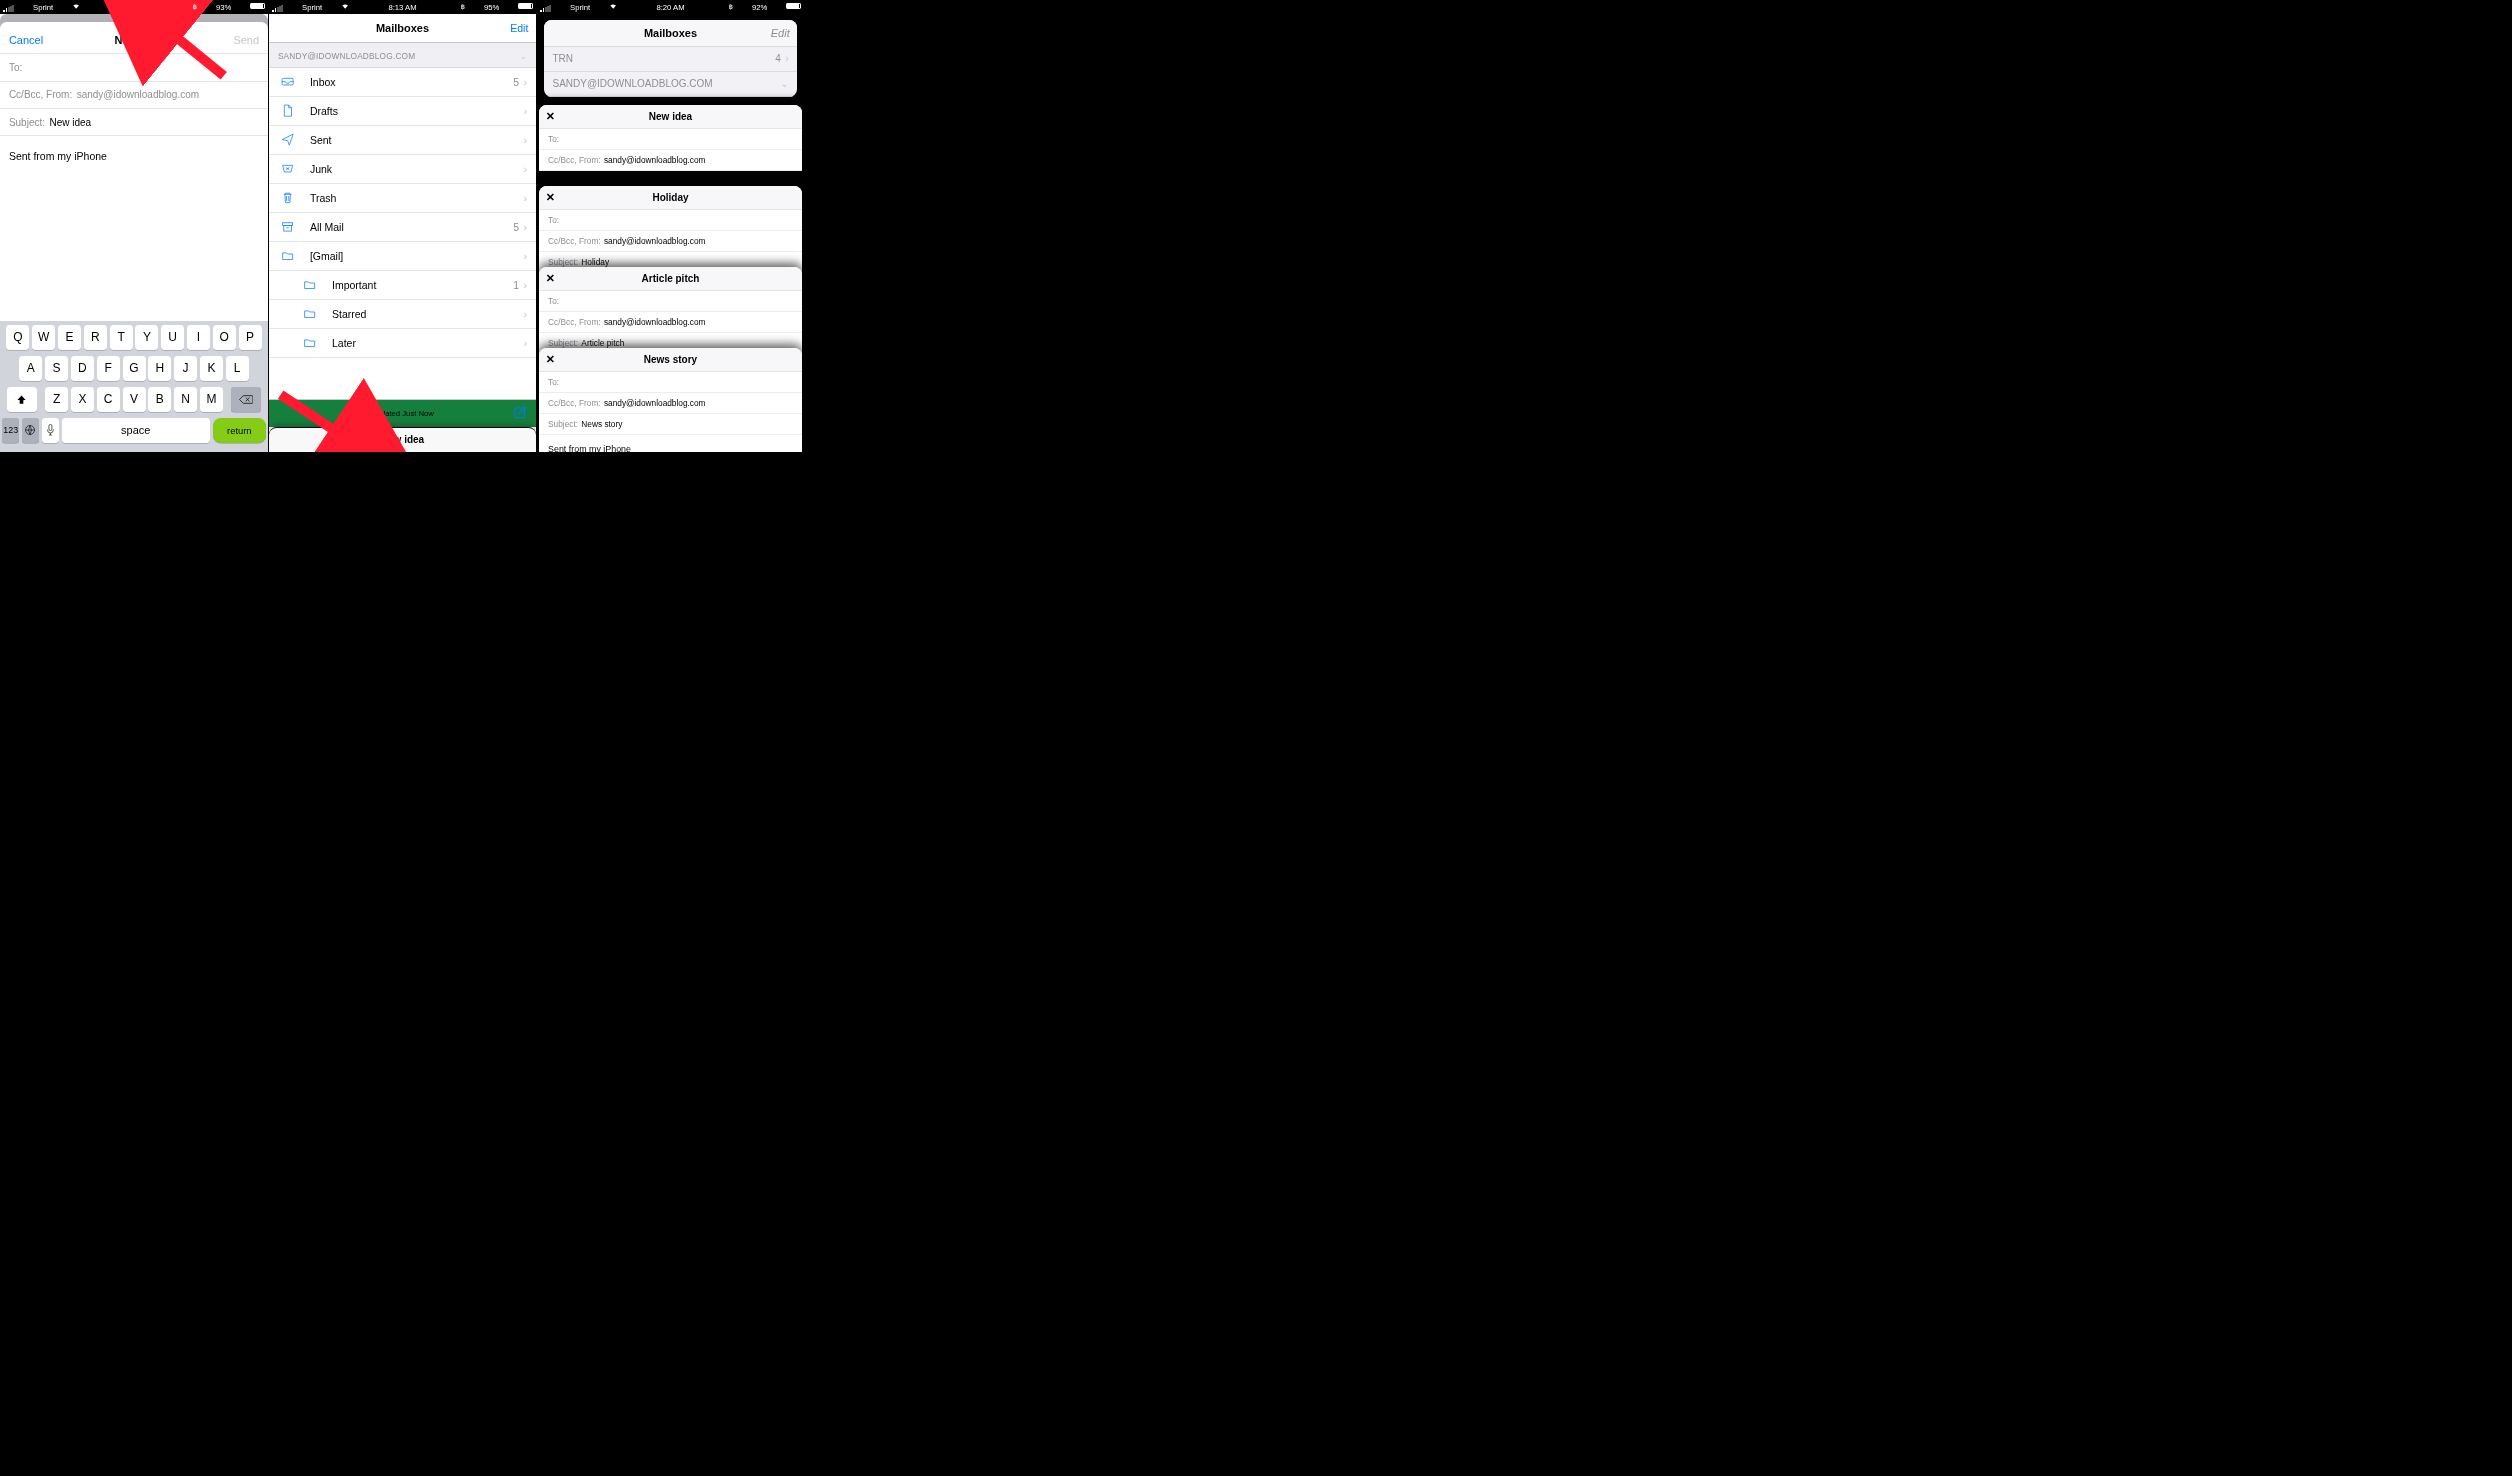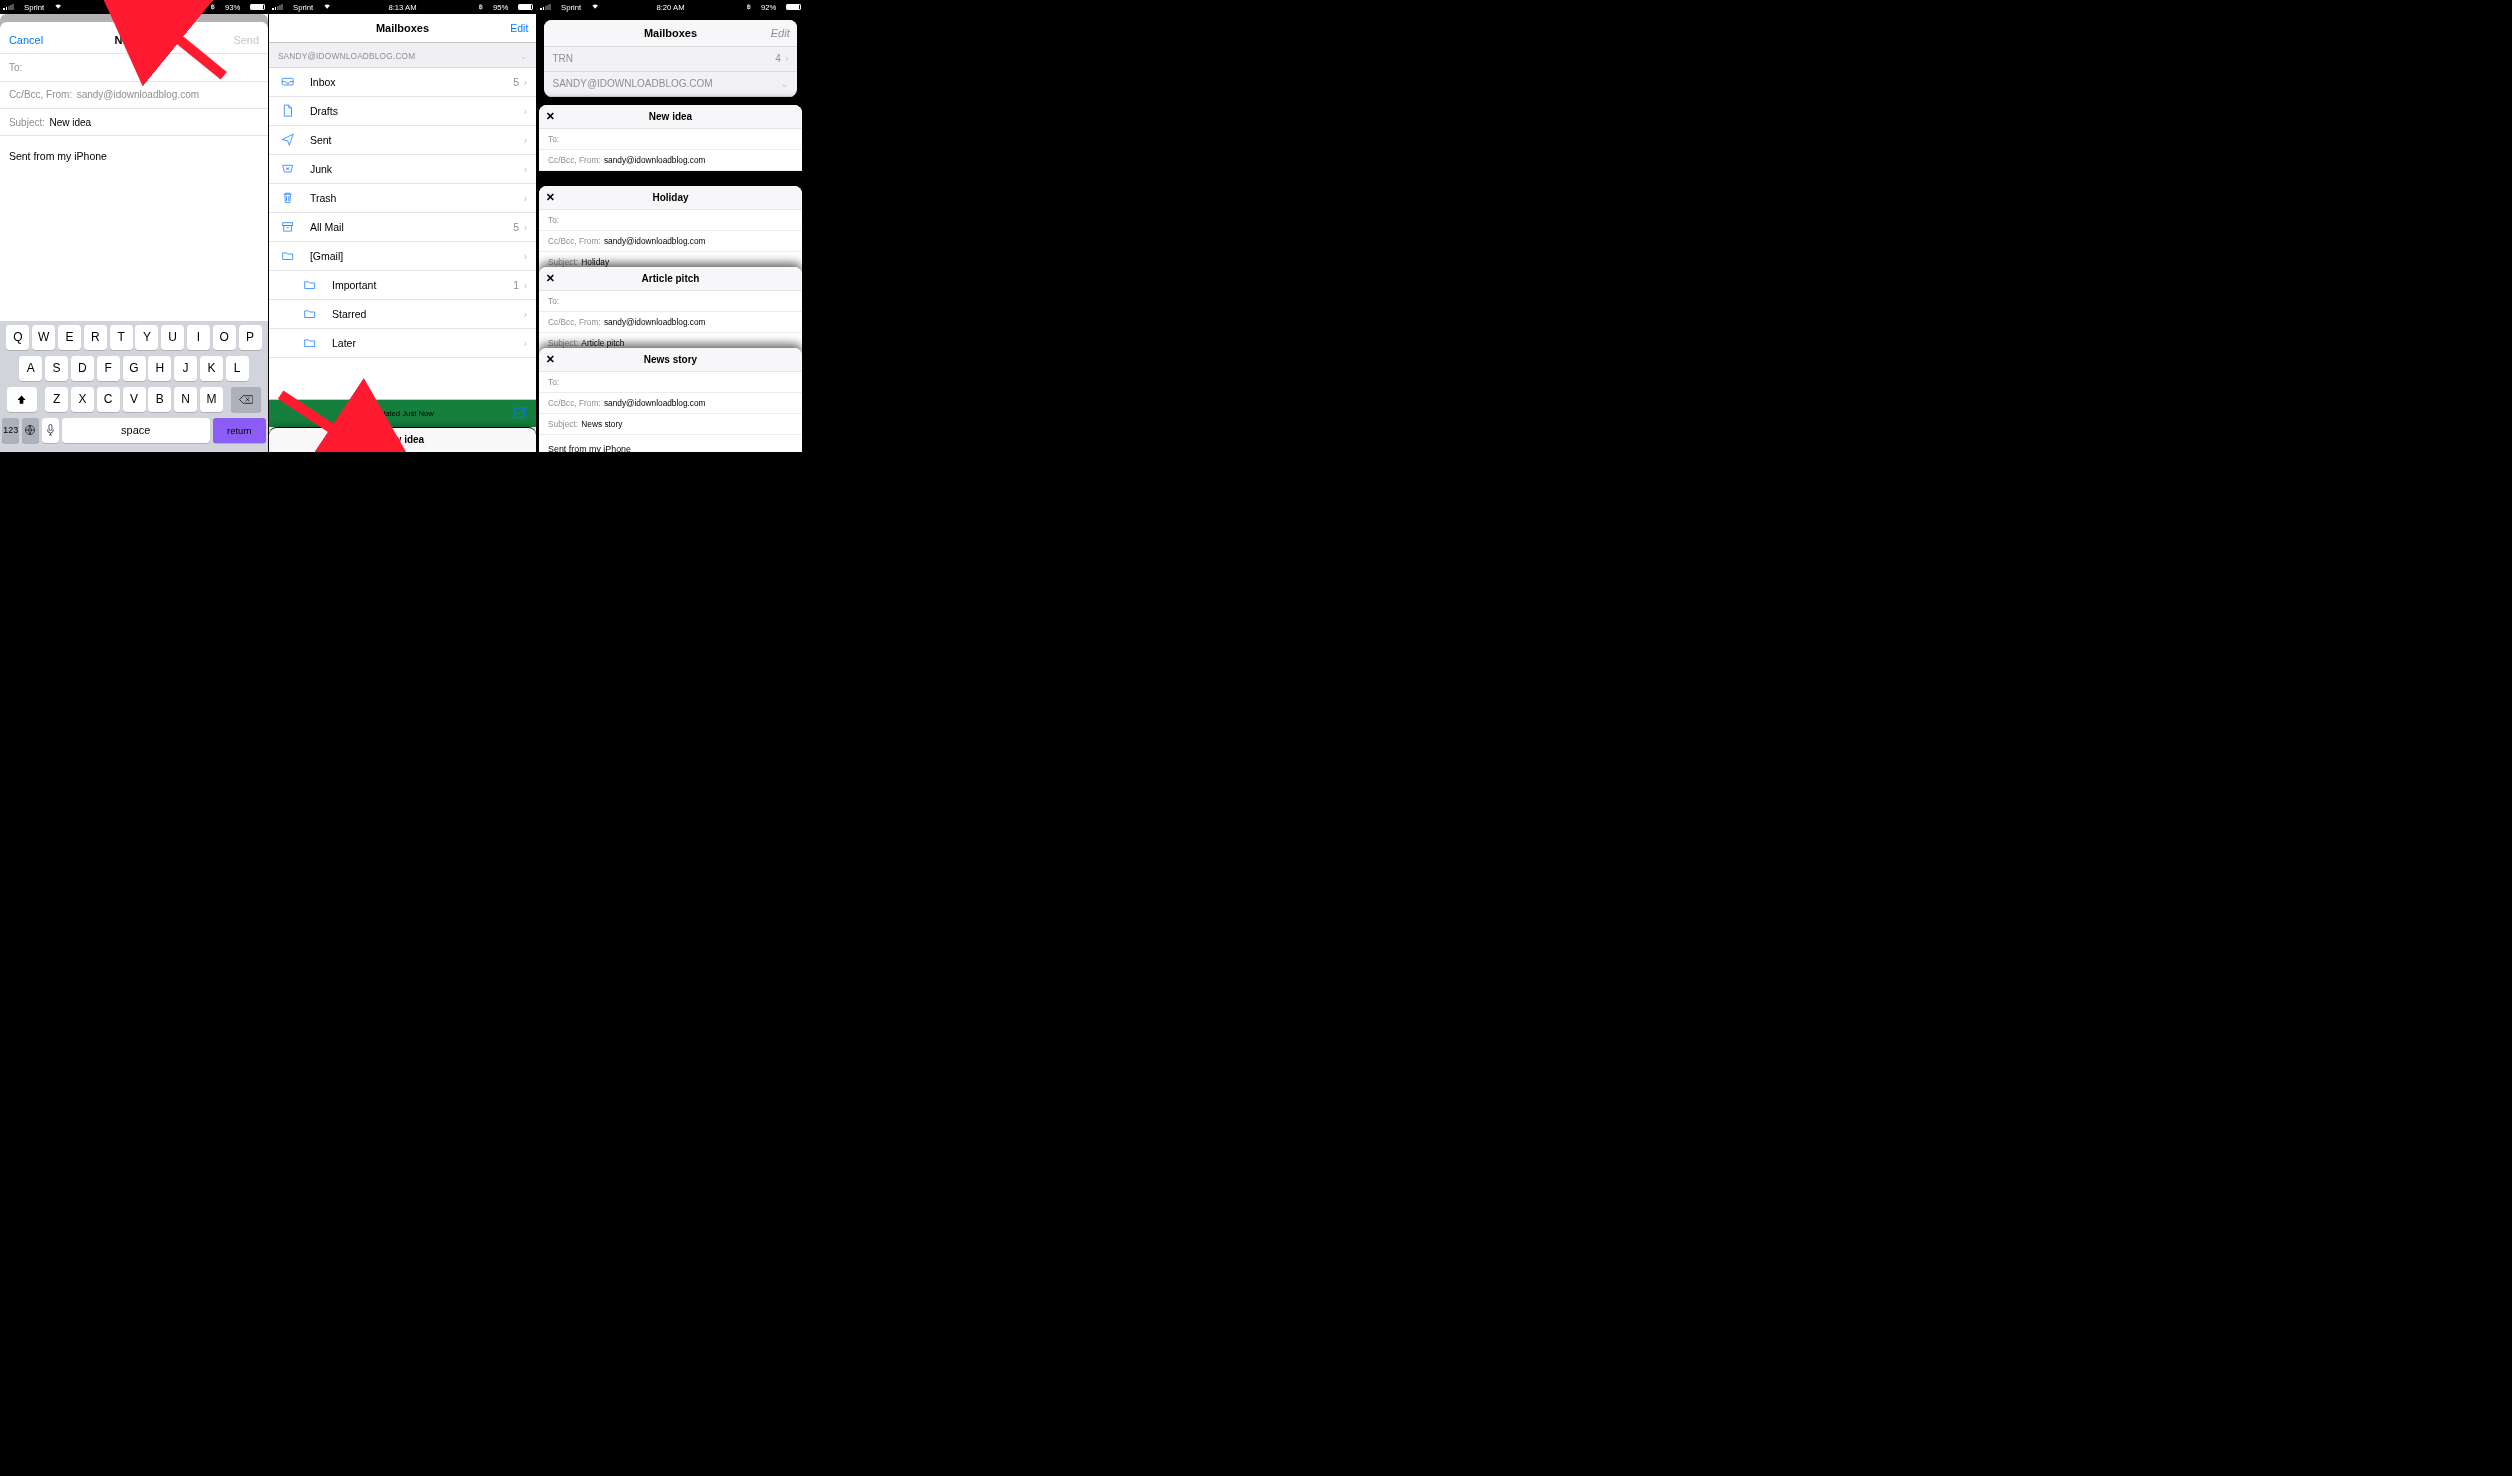--- a/index.html
+++ b/index.html
@@ -3,21 +3,21 @@
 <meta charset="utf-8">
 <style>
   * { box-sizing: border-box; margin: 0; padding: 0; }
   html,body { font-family: -apple-system, "Helvetica Neue", Arial, sans-serif; background:#000; }
   .stage { width:806px; height:452px; background:#000; display:flex; position:relative; }
   .phone { width:268px; height:452px; background:#fff; position:relative; overflow:hidden; }
   .phone + .phone { border-left:0.6px solid #000; }
 
   
   .status { height:14.4px; background:#000; color:#fff; display:flex; align-items:center; justify-content:space-between; font-size:7.7px; font-weight:500; padding:0 3.3px; }
-  .status .left, .status .right { display:flex; align-items:center; gap:10px; }
+  .status .left, .status .right { display:flex; gap:19px; }
   .status .time { position:absolute; left:0; right:0; text-align:center; }
   .status .right { z-index:2; }
   .status .left  { z-index:2; }
   .bars { display:flex; align-items:flex-end; gap:0.6px; }
   .bars span { width:1.7px; background:#fff; display:inline-block; }
   .bars span.off { background:#555; }
   .wifi svg { width:8.3px; height:6.6px; }
   .bt { font-size:6.6px; }
   .batt { width:14.4px; height:6.6px; border:0.6px solid #fff; border-radius:1.1px; position:relative; }
   .batt::after { content:""; position:absolute; right:-1.7px; top:1.7px; width:1.1px; height:2.2px; background:#fff; border-radius:0 0.6px 0.6px 0; }
@@ -42,21 +42,21 @@
   .kb .krow { display:flex; justify-content:center; gap:2.8px; margin-bottom:5.5px; }
   .key { background:#fff; border-radius:3.3px; box-shadow:0 0.6px 0 #898b8f; width:23px; height:25.5px; display:flex; align-items:center; justify-content:center; font-size:12px; color:#000; }
   .krow.r2 { padding:0 12px; }
   .krow.r3 .key.shift, .krow.r3 .key.del { width:30px; font-size:10px; }
   .krow.r3 { gap:2.8px; }
   .krow.r3 .key.shift { margin-right:5.5px; }
   .krow.r3 .key.del   { margin-left:5.5px; background:#acb1bb; }
   .krow.r4 .key { height:25.5px; }
   .krow.r4 .k123, .krow.r4 .kglobe, .krow.r4 .kmic { width:17px; background:#acb1bb; font-size:8.9px; }
   .krow.r4 .kspace { flex:1; }
-  .krow.r4 .kreturn { width:53px; background:#8b5cf6; font-size:9.4px; }
+  .krow.r4 .kreturn { width:53px; background:#84cc16; font-size:9.4px;border-radius:8px; }
   .key.shift { background:#fff; }
   .shift svg { width:11px; height:11px; }
   .del svg   { width:14.4px; height:11px; }
 
   
   .arrow { position:absolute; pointer-events:none; }
   .arrow svg { overflow:visible; }
 
   
   .s2 .nav { height:29px; display:flex; align-items:center; justify-content:center; font-size:11px; font-weight:700; border-bottom:0.6px solid #c6c6c8; position:relative; }

